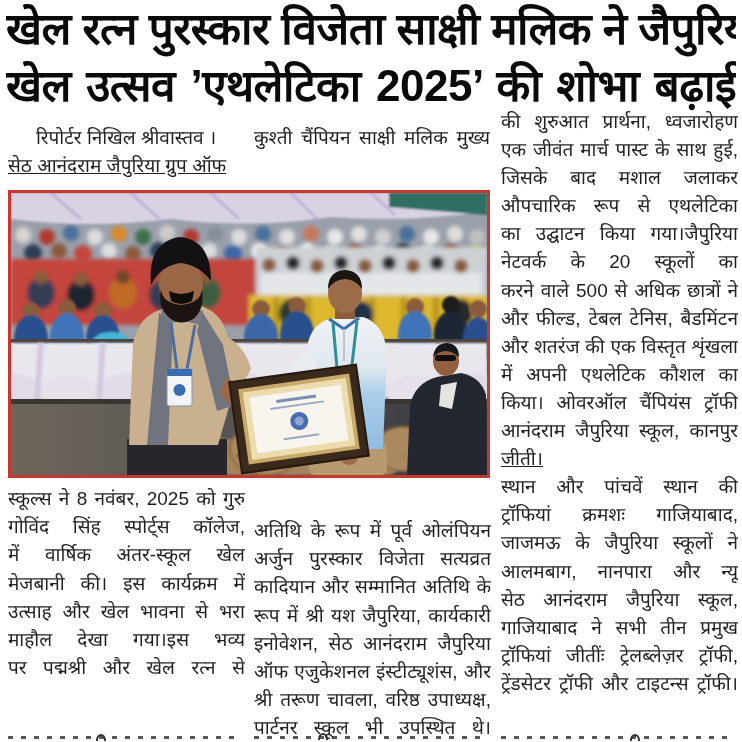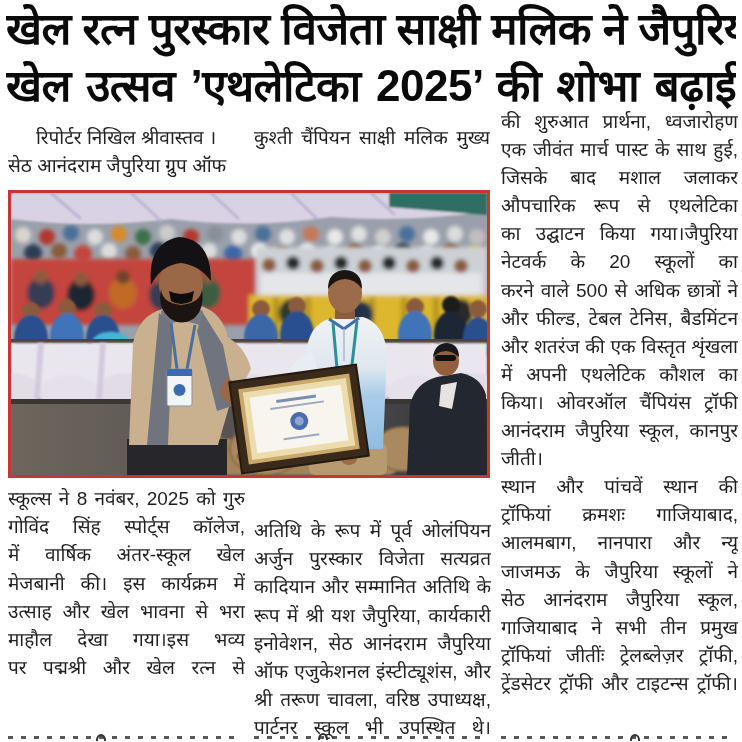--- a/index.html
+++ b/index.html
@@ -12,21 +12,21 @@
   .headline .hl{
     font-size:44px;line-height:57px;height:57px;overflow:hidden;
     text-align:justify;text-align-last:justify;letter-spacing:-0.5px;white-space:nowrap;
   }
   
   .col{position:absolute;color:#1f1f1f;}
   .ln{
     font-size:19px;height:28.2px;line-height:28.2px;overflow:hidden;
     text-align:justify;text-align-last:justify;color:#1f1f1f;
   }
-  .ln.left{text-align:center;text-align-last:left;}
+  .ln.left{text-align:center;text-align-last:left;text-decoration:underline;}
   .ln.center{text-align:center;text-align-last:center;}
   .ln.indent{text-indent:34px;}
   .col1-top{left:8px;top:124px;width:236px;}
   .col2-top{left:254px;top:124px;width:236px;}
   .col3{left:501px;top:108px;width:237px;}
   .col3 .ln{height:28.1px;line-height:28.1px;}
   .col1-bot{left:8px;top:485px;width:237px;}
   .col2-bot{left:254px;top:485px;width:237px;margin-top:32px;}
   
   .photo{
@@ -75,22 +75,22 @@
     <div class="ln">नेटवर्क के 20 स्कूलों का प्रतिनिधित्व</div>
     <div class="ln">करने वाले 500 से अधिक छात्रों ने ट्रैक</div>
     <div class="ln">और फील्ड, टेबल टेनिस, बैडमिंटन</div>
     <div class="ln">और शतरंज की एक विस्तृत शृंखला</div>
     <div class="ln">में अपनी एथलेटिक कौशल का प्रदर्शन</div>
     <div class="ln">किया। ओवरऑल चैंपियंस ट्रॉफी सेठ</div>
     <div class="ln">आनंदराम जैपुरिया स्कूल, कानपुर ने</div>
     <div class="ln left">जीती।</div>
     <div class="ln">स्थान और पांचवें स्थान की ओवरऑल</div>
     <div class="ln">ट्रॉफियां क्रमशः गाजियाबाद,</div>
+    <div class="ln">जाजमऊ के जैपुरिया स्कूलों ने जीतीं।</div>
     <div class="ln">आलमबाग, नानपारा और न्यू</div>
-    <div class="ln">जाजमऊ के जैपुरिया स्कूलों ने जीतीं।</div>
     <div class="ln">सेठ आनंदराम जैपुरिया स्कूल,</div>
     <div class="ln">गाजियाबाद ने सभी तीन प्रमुख</div>
     <div class="ln">ट्रॉफियां जीतींः ट्रेलब्लेज़र ट्रॉफी,</div>
     <div class="ln">ट्रेंडसेटर ट्रॉफी और टाइटन्स ट्रॉफी।</div>
   </div>
 
   <div class="photo">
     <svg viewBox="0 0 476 282">
       <defs>
         <filter id="blur2">

